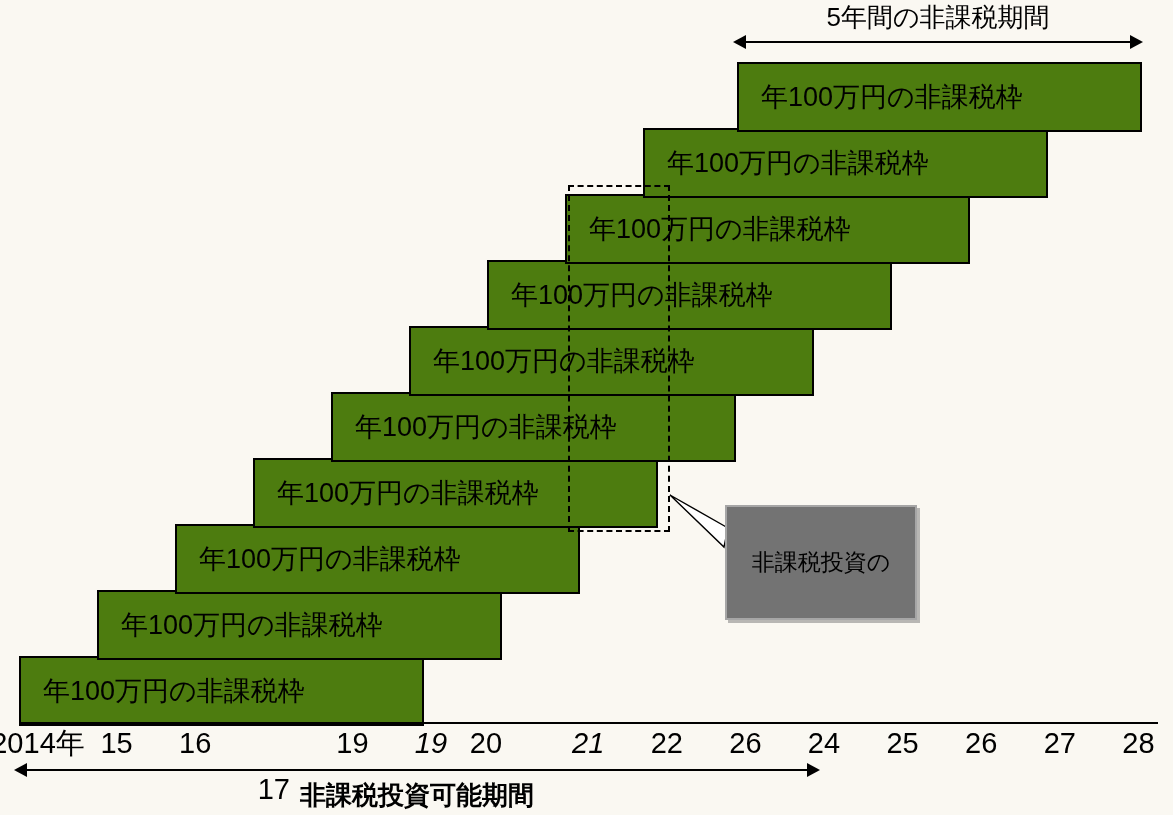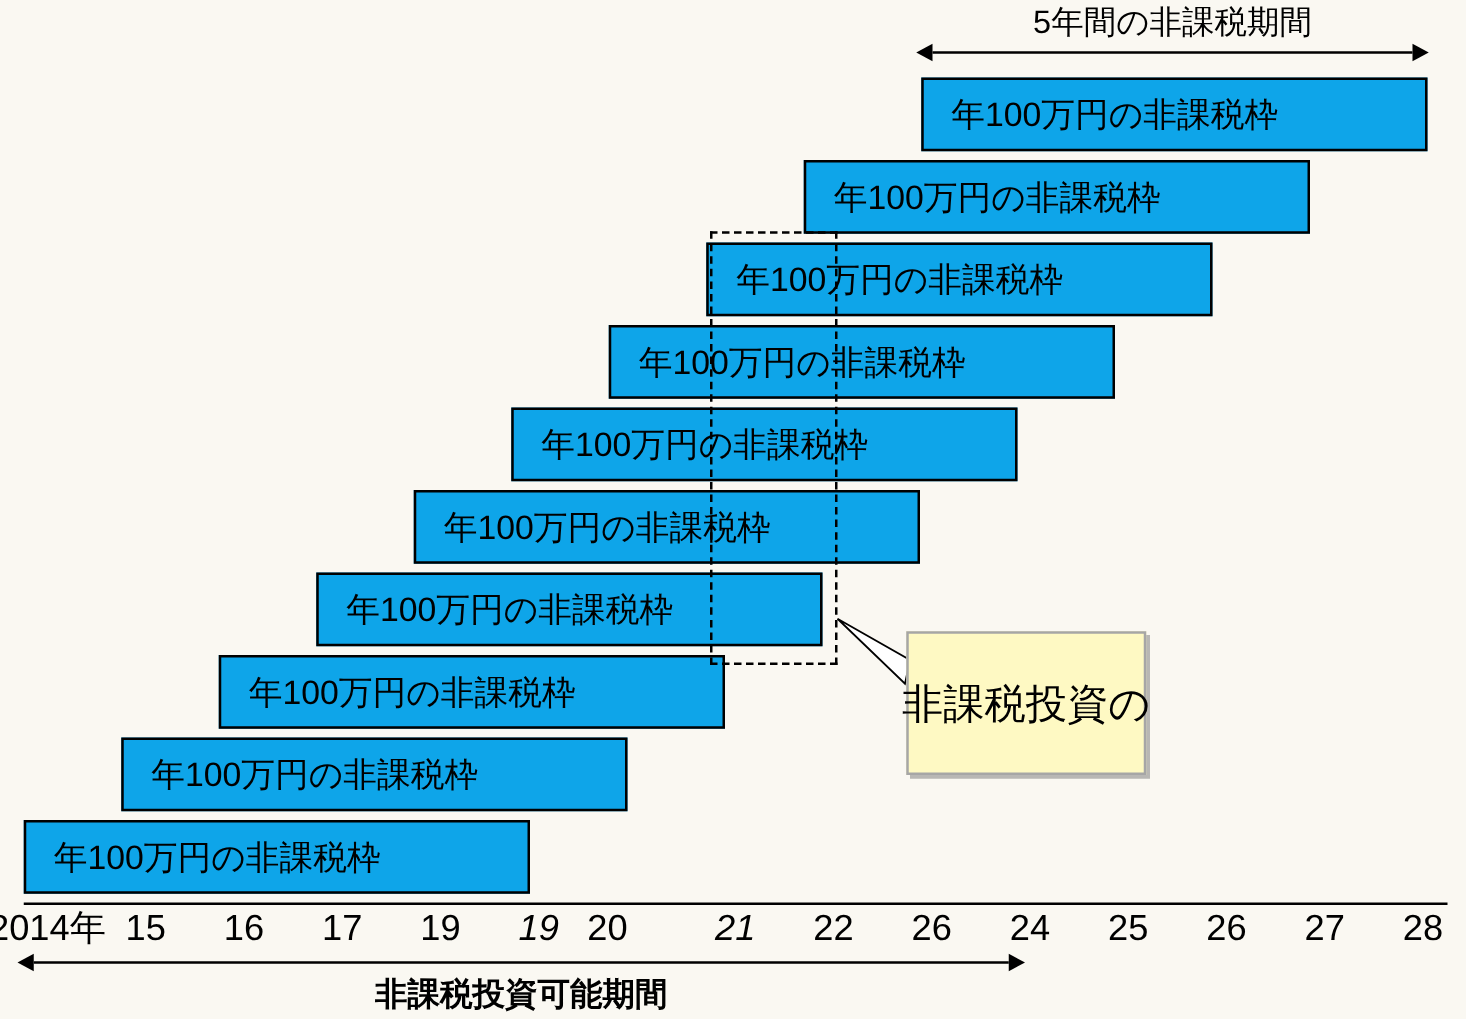--- a/index.html
+++ b/index.html
@@ -37,22 +37,22 @@
   }
   .arrow-head.right{
     border-top:7px solid transparent;
     border-bottom:7px solid transparent;
     border-left:13px solid #000;
   }
 
   
   .quota-box{
     position:absolute;
-    width:405px;height:59px;
-    background:#0ea5e9;
+    width:405px;height:70px;
+    background:#4d7c0f;
     border:2px solid #000;
     box-sizing:border-box;
     display:flex;
     align-items:center;
     padding-left:22px;
     font-size:27px;
     white-space:nowrap;
   }
 
   
@@ -97,29 +97,29 @@
     line-height:32px;
     white-space:nowrap;
     font-weight:bold;
   }
 
   
   .callout{
     position:absolute;
     left:725px;top:505px;
     width:192px;height:115px;
-    background:#fef9c3;
+    background:#737373;
     border:2px solid #a6a6a6;
     box-sizing:border-box;
     box-shadow:3px 3px 0 rgba(130,130,130,.55);
     display:flex;
     flex-direction:column;
     align-items:center;
     justify-content:center;
-    font-size:33px;
+    font-size:23px;
     line-height:31px;
     white-space:nowrap;
   }
   .callout-svg{
     position:absolute;
     left:660px;top:485px;
     width:80px;height:70px;
     overflow:visible;
   }
 </style>
@@ -173,21 +173,21 @@
 
   <div class="callout" style="z-index:22">
     <div>非課税投資の</div>
   </div>
 
   <div class="axis-line" style="z-index:30"></div>
   <div class="axis-labels" id="axis-labels" style="z-index:30">
       <div class="axis-tick-label" style="left: 38px;">2014年</div>
       <div class="axis-tick-label" style="left: 116.6px;">15</div>
       <div class="axis-tick-label" style="left: 195.2px;">16</div>
-      <div class="axis-tick-label" style="left: 273.8px;">17</div>
+      <div class="axis-tick-label" style="left: 273.8px; margin-top: 46px;">17</div>
       <div class="axis-tick-label" style="left: 352.4px;">19</div>
       <div class="axis-tick-label" style="left: 431px; font-style: italic;">19</div>
       <div class="axis-tick-label" style="left: 486px;">20</div>
       <div class="axis-tick-label" style="left: 588.2px; font-style: italic;">21</div>
       <div class="axis-tick-label" style="left: 666.8px;">22</div>
       <div class="axis-tick-label" style="left: 745.4px;">26</div>
       <div class="axis-tick-label" style="left: 824px;">24</div>
       <div class="axis-tick-label" style="left: 902.6px;">25</div>
       <div class="axis-tick-label" style="left: 981.2px;">26</div>
       <div class="axis-tick-label" style="left: 1059.8px;">27</div>

